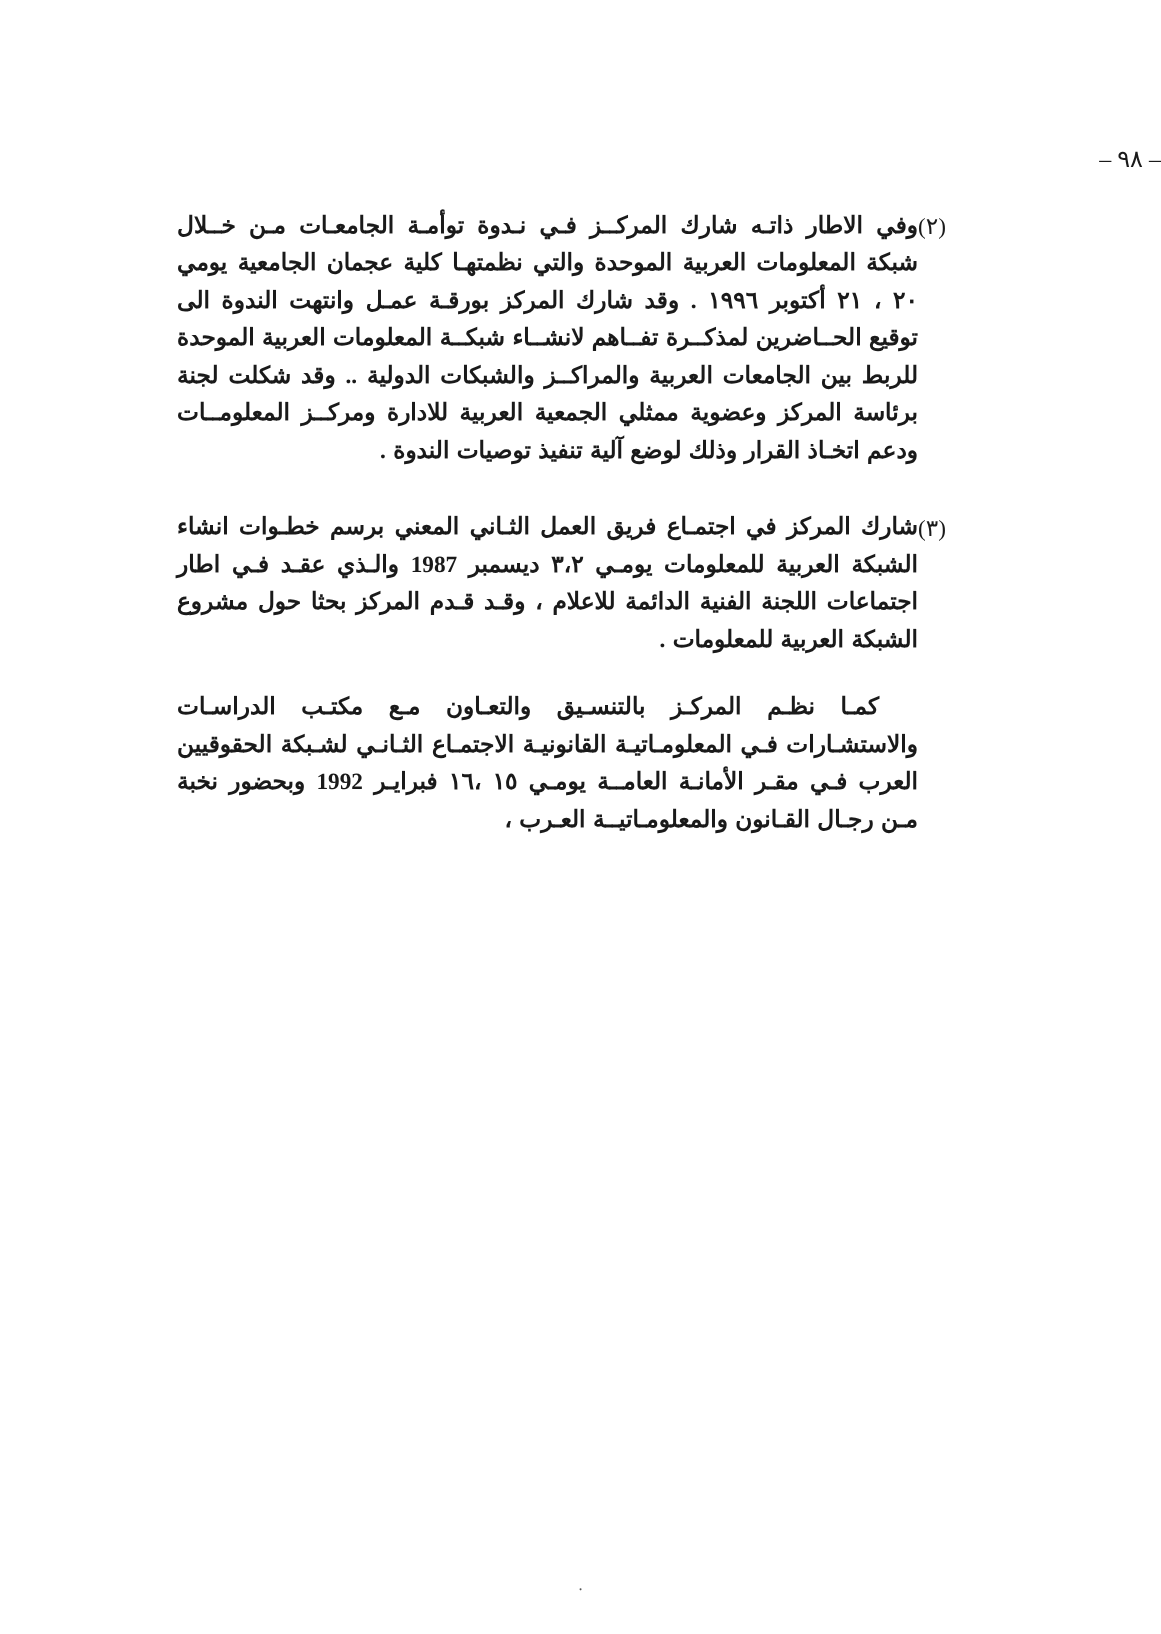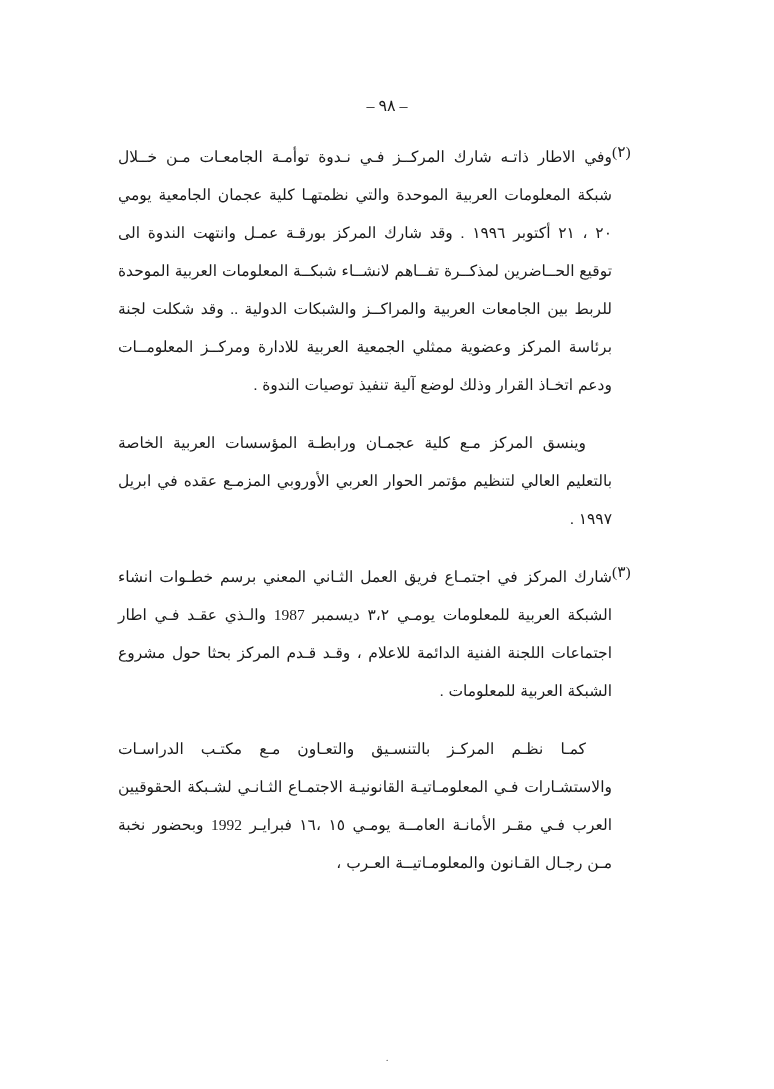--- a/index.html
+++ b/index.html
@@ -18,21 +18,21 @@
   .page {
     position: absolute;
     inset: 0;
     padding: 0;
   }
   .page-number {
     position: absolute;
     top: 96px;
     left: 0;
     right: 0;
-    text-align: center;
+    text-align: right;
     font-size: 16px;
     letter-spacing: 1px;
     font-family: "Liberation Serif", "DejaVu Serif", serif;
   }
   .content {
     position: absolute;
     top: 138px;
     right: 118px;
     left: 118px;
   }
@@ -50,25 +50,26 @@
     line-height: 27px;
     padding-top: 0px;
     direction: rtl;
   }
   .marker.empty {
     color: transparent;
   }
   .body-text {
     flex: 1 1 auto;
     font-size: 15.5px;
-    line-height: 38px;
+    line-height: 25px;
     text-align: justify;
     text-justify: inter-word;
     direction: rtl;
     word-spacing: 1px;
+    font-weight: bold;
   }
   .para.no-marker .body-text {
     text-indent: 26px;
   }
   .spacer-sm { height: 6px; }
   .footer-dot {
     position: absolute;
     bottom: 26px;
     left: 0;
     right: 0;
@@ -86,24 +87,20 @@
 
   <div class="content">
 
     <div class="para">
       <div class="marker">(٢)</div>
       <div class="body-text">وفي الاطار ذاتـه شارك المركــز فـي نـدوة توأمـة الجامعـات مـن خــلال شبكة المعلومات العربية الموحدة والتي نظمتهـا كلية عجمان الجامعية يومي ٢٠ ، ٢١ أكتوبر ١٩٩٦ . وقد شارك المركز بورقـة عمـل وانتهت الندوة الى توقيع الحــاضرين لمذكــرة تفــاهم لانشــاء شبكــة المعلومات العربية الموحدة للربط بين الجامعات العربية والمراكــز والشبكات الدولية .. وقد شكلت لجنة برئاسة المركز وعضوية ممثلي الجمعية العربية للادارة ومركــز المعلومــات ودعم اتخـاذ القرار وذلك لوضع آلية تنفيذ توصيات الندوة .</div>
     </div>
 
     <div class="spacer-sm"></div>
 
-    <div class="para no-marker">
-      <div class="marker empty"></div>
-      <div class="body-text">وينسق المركز   مـع كلية عجمـان ورابطـة المؤسسات العربية الخاصة بالتعليم العالي لتنظيم مؤتمر الحوار العربي  الأوروبي المزمـع عقده في ابريل ١٩٩٧ .</div>
-    </div>
 
     <div class="spacer-sm"></div>
 
     <div class="para">
       <div class="marker">(٣)</div>
       <div class="body-text">شارك المركز في اجتمـاع فريق العمل الثـاني المعني برسم خطـوات انشاء الشبكة  العربية للمعلومات يومـي ٣،٢ ديسمبر 1987 والـذي عقـد فـي اطار اجتماعات اللجنة الفنية الدائمة للاعلام ، وقـد قـدم المركز بحثا حول مشروع الشبكة العربية للمعلومات .</div>
     </div>
 
     <div class="spacer-sm"></div>
 

